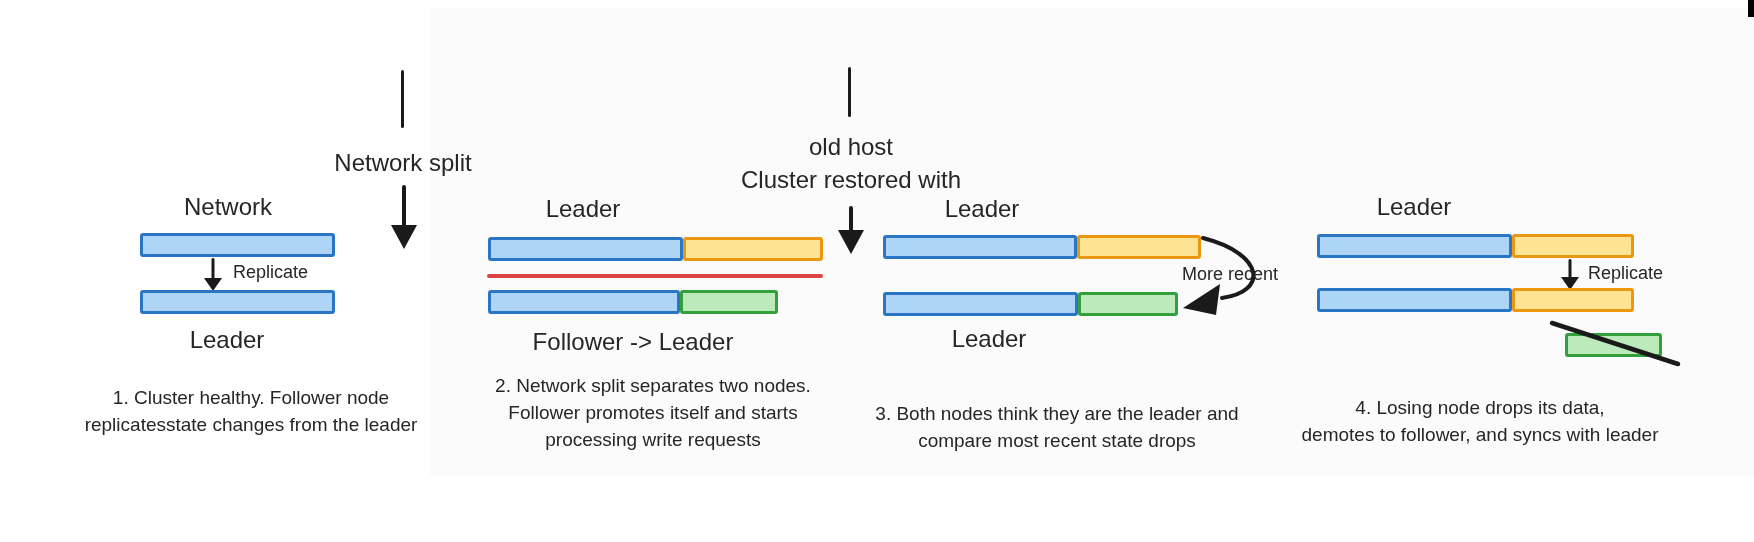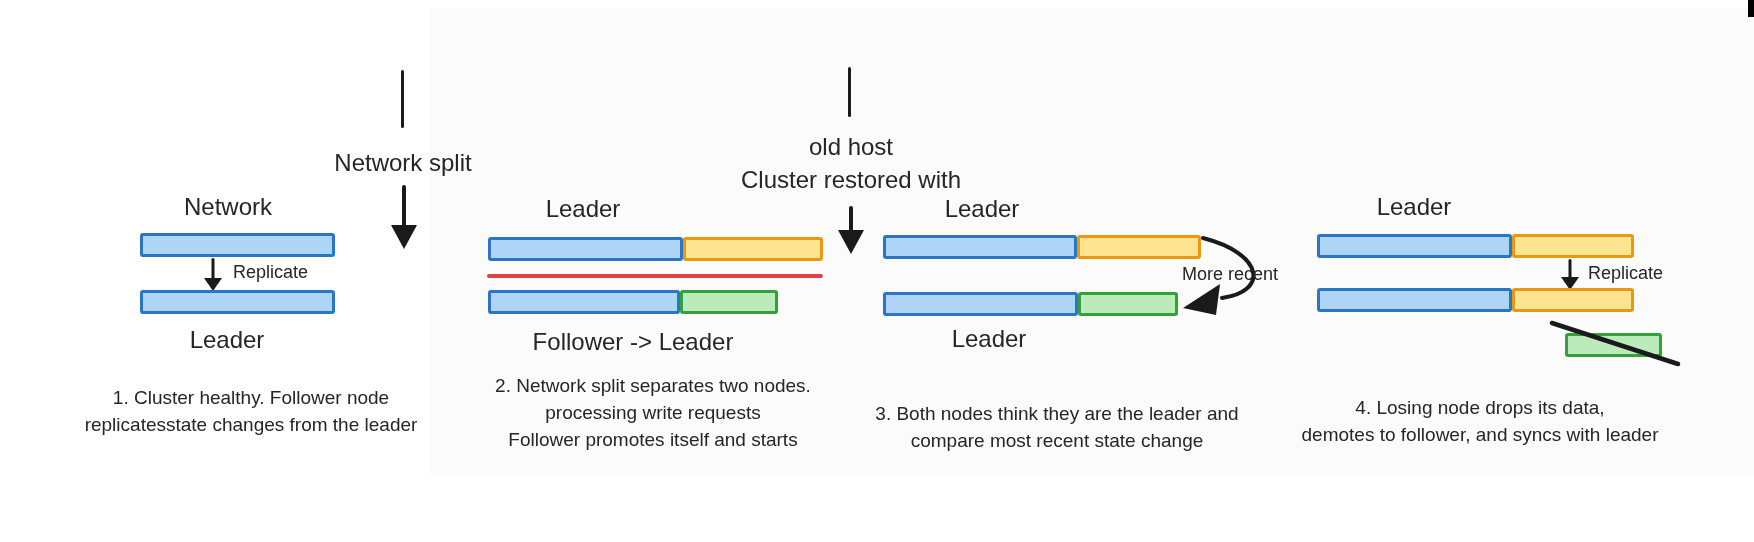--- a/index.html
+++ b/index.html
@@ -107,38 +107,38 @@
 
   <div class="title" style="left:583px;top:196px;">Leader</div>
   <div class="seg blue" style="left:488px;top:237px;width:195px;"></div>
   <div class="seg yellow" style="left:683px;top:237px;width:140px;"></div>
   <div class="redline" style="left:487px;top:274px;width:336px;"></div>
   <div class="seg blue" style="left:488px;top:290px;width:192px;"></div>
   <div class="seg green" style="left:680px;top:290px;width:98px;"></div>
   <div class="title" style="left:633px;top:329px;">Follower -&gt; Leader</div>
   <div class="caption" style="left:653px;top:372px;">
     <div>2. Network split separates two nodes.</div>
+    <div>Follower promotes itself and starts</div>
     <div>processing write requests</div>
-    <div>Follower promotes itself and starts</div>
   </div>
 
   <div class="title" style="left:982px;top:196px;">Leader</div>
   <div class="seg blue" style="left:883px;top:235px;width:194px;"></div>
   <div class="seg yellow" style="left:1077px;top:235px;width:124px;"></div>
   <div class="seg blue" style="left:883px;top:292px;width:195px;"></div>
   <div class="seg green" style="left:1078px;top:292px;width:100px;"></div>
   <svg style="left:1170px;top:228px;color:var(--arrow,#1a1a1a);" width="120" height="95" viewBox="0 0 120 95">
     <path d="M 33,10 C 95,26 98,64 52,70" fill="none" stroke="currentColor" stroke-width="4" stroke-linecap="round"></path>
     <polygon points="13,80 50,56 46,87" fill="currentColor"></polygon>
   </svg>
   <div class="small-label" style="left:1182px;top:264px;">More recent</div>
   <div class="title" style="left:989px;top:326px;">Leader</div>
   <div class="caption" style="left:1057px;top:376px;margin-top:24px;">
     <div>3. Both nodes think they are the leader and</div>
-    <div>compare most recent state change</div>
+    <div>compare most recent state drops</div>
   </div>
 
   <div class="title" style="left:1414px;top:194px;">Leader</div>
   <div class="seg blue" style="left:1317px;top:234px;width:195px;"></div>
   <div class="seg yellow" style="left:1512px;top:234px;width:122px;"></div>
   <div class="varrow small" style="left:1560px;top:259px;width:19px;height:31px;">
     <div class="shaft" style="height:19px;"></div>
     <div class="head" style="top:18px;"></div>
   </div>
   <div class="small-label" style="left:1588px;top:263px;">Replicate</div>

